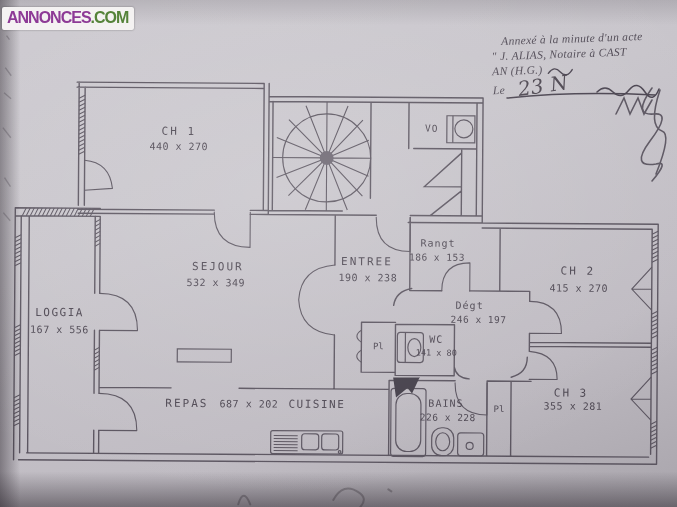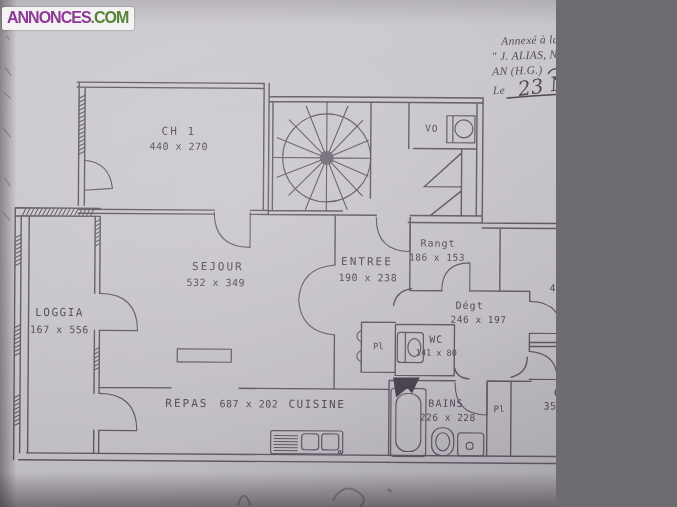--- a/index.html
+++ b/index.html
@@ -1,17 +1,17 @@
 <!DOCTYPE html>
 <html><head>
 <meta charset="utf-8">
 <style>
   html,body{margin:0;padding:0;background:#6f6b73;}
   .photo{
-    position:relative;width:556px;height:507px;overflow:hidden;
+    position:relative;width:677px;height:507px;overflow:hidden;
     background:linear-gradient(160deg,#cdcad0 0%,#c8c5cb 38%,#bfbbc2 72%,#a9a5ac 100%);
     font-family:"DejaVu Sans Mono",monospace;
   }
   .photo::before{
     content:"";position:absolute;inset:0;z-index:5;pointer-events:none;
     background:
       radial-gradient(130% 110% at 42% 38%, rgba(255,255,255,.15), rgba(255,255,255,0) 55%),
       radial-gradient(145% 130% at 50% 44%, rgba(0,0,0,0) 55%, rgba(38,32,42,.40) 100%),
       linear-gradient(90deg, rgba(42,36,44,.45) 0, rgba(42,36,44,0) 3%),
       linear-gradient(0deg, rgba(42,36,44,.50) 0, rgba(42,36,44,0) 7%),

